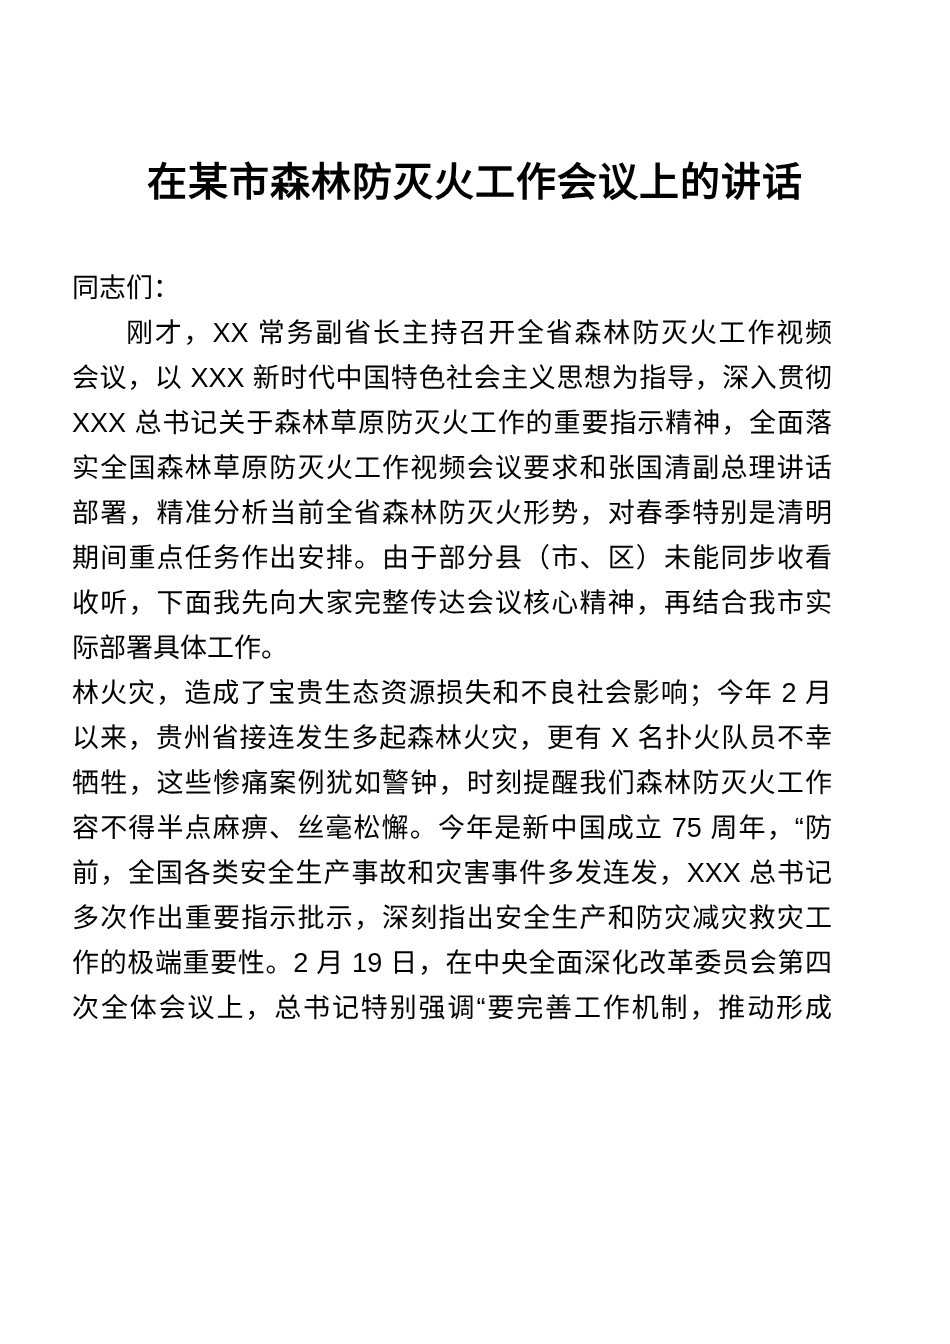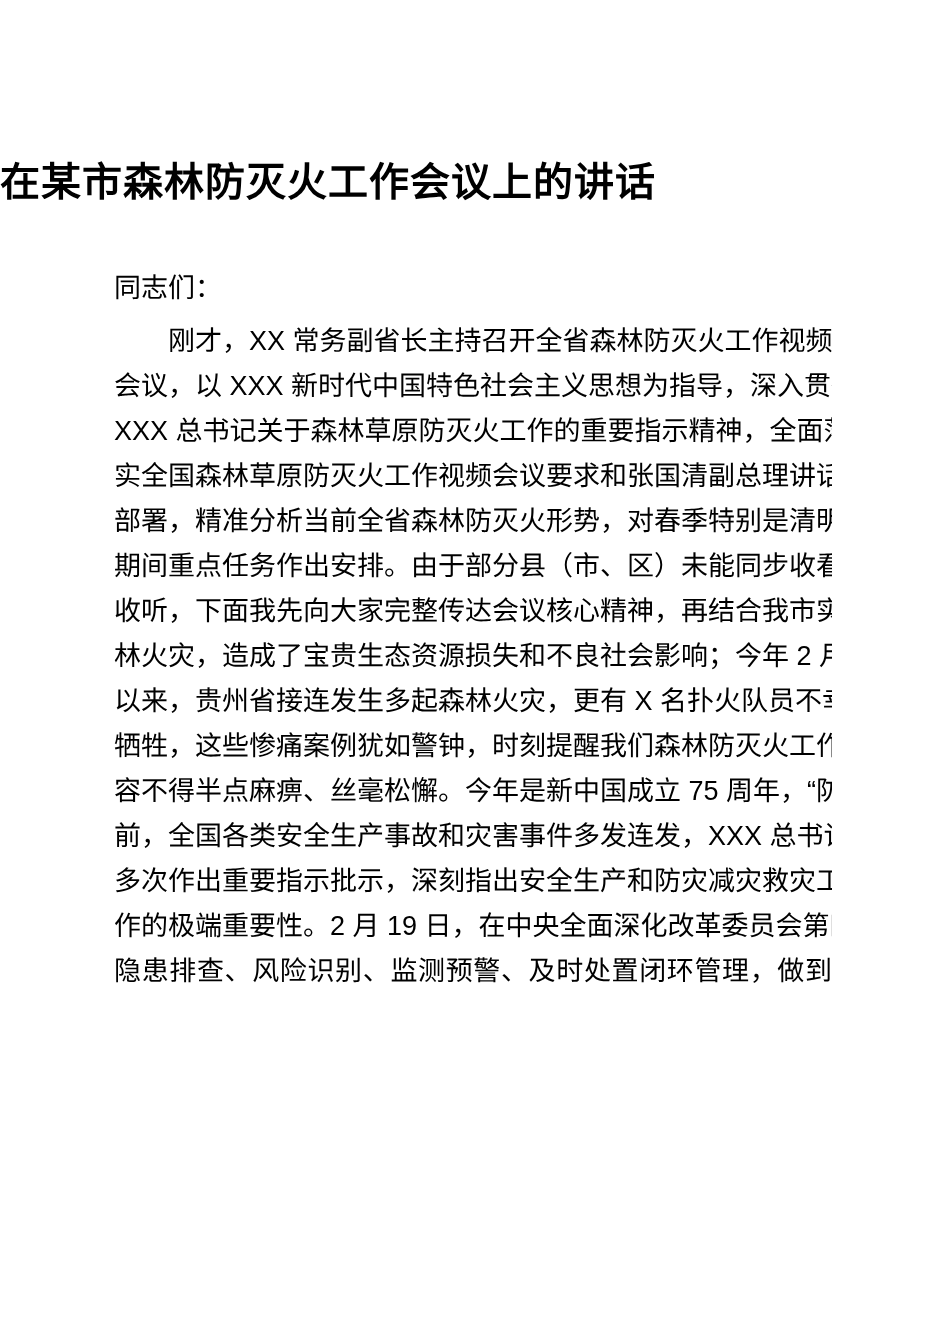--- a/index.html
+++ b/index.html
@@ -12,44 +12,43 @@
     width: 950px;
     height: 1344px;
     background: #ffffff;
     color: #000000;
     font-family: "Liberation Sans", sans-serif;
     overflow: hidden;
   }
   .doc-title {
     margin: 0;
     padding-top: 156px;
-    text-align: left;
+    text-align: center;
     font-size: 40px;
     line-height: 52px;
     font-weight: 700;
     letter-spacing: 1px;
   }
   .body-text {
     margin-top: 58px;
-    padding-left: 114px;
+    padding-left: 72px;
     padding-right: 118px;
   }
   .line {
     height: 45px;
     line-height: 45px;
     font-size: 27px;
     text-align: justify;
     text-align-last: justify;
     text-justify: inter-character;
     white-space: nowrap;
     overflow: hidden;
   }
   .line.first {
     padding-left: 54px; 
-    margin-top: 8px;
   }
   .line.flush,
   .line.salutation {
     text-align: left;
     text-align-last: left;
   }
   .paragraph {
     margin: 0;
   }
 </style>
@@ -64,26 +63,27 @@
 
     <div>
         <div class="paragraph">
           <div class="line first">刚才，XX 常务副省长主持召开全省森林防灭火工作视频</div>
           <div class="line">会议，以 XXX 新时代中国特色社会主义思想为指导，深入贯彻</div>
           <div class="line">XXX 总书记关于森林草原防灭火工作的重要指示精神，全面落</div>
           <div class="line">实全国森林草原防灭火工作视频会议要求和张国清副总理讲话</div>
           <div class="line">部署，精准分析当前全省森林防灭火形势，对春季特别是清明</div>
           <div class="line">期间重点任务作出安排。由于部分县（市、区）未能同步收看</div>
           <div class="line">收听，下面我先向大家完整传达会议核心精神，再结合我市实</div>
+          <div class="line flush">际部署具体工作。</div>
         </div>
         <div class="paragraph">
           <div class="line">林火灾，造成了宝贵生态资源损失和不良社会影响；今年 2 月</div>
           <div class="line">以来，贵州省接连发生多起森林火灾，更有 X 名扑火队员不幸</div>
           <div class="line">牺牲，这些惨痛案例犹如警钟，时刻提醒我们森林防灭火工作</div>
           <div class="line">容不得半点麻痹、丝毫松懈。今年是新中国成立 75 周年，“防</div>
           <div class="line">前，全国各类安全生产事故和灾害事件多发连发，XXX 总书记</div>
           <div class="line">多次作出重要指示批示，深刻指出安全生产和防灾减灾救灾工</div>
           <div class="line">作的极端重要性。2 月 19 日，在中央全面深化改革委员会第四</div>
-          <div class="line">隐患排查、风险识别、监测预警、及时处置闭环管理，做到</div>
+          <div class="line">次全体会议上，总书记特别强调“要完善工作机制，推动形成</div>
         </div>
       </div>
   </div>
 </div>
 
 </body></html>

